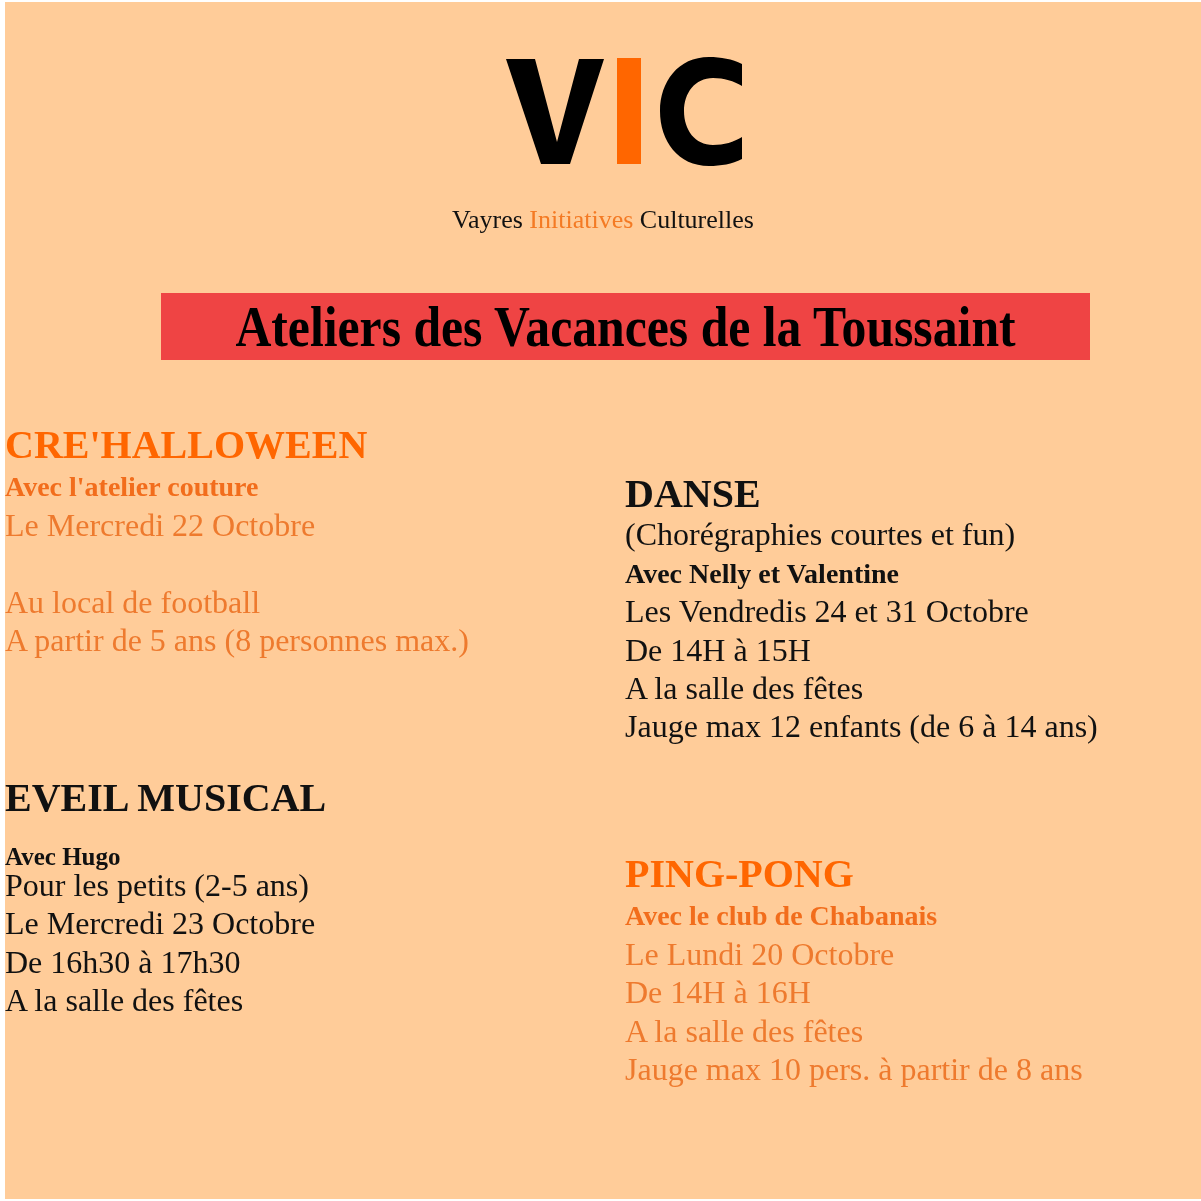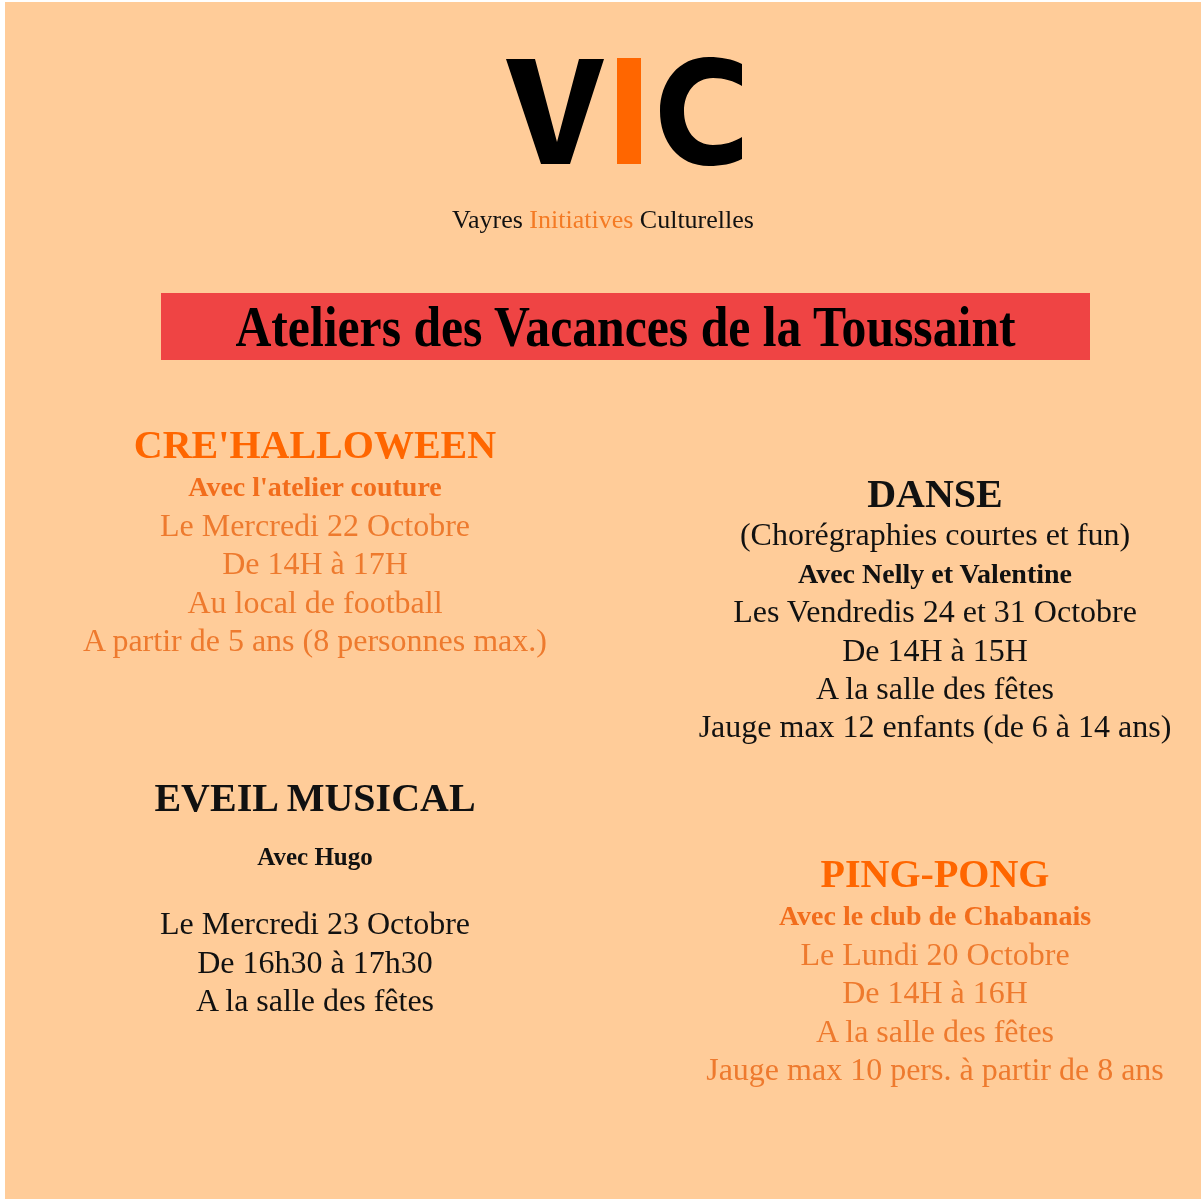--- a/index.html
+++ b/index.html
@@ -63,21 +63,20 @@
       color: #000000;
       white-space: nowrap;
       transform: scaleX(0.872);
       transform-origin: 50% 50%;
       letter-spacing: 0px;
     }
 
     .block {
       position: absolute;
       font-family: "Liberation Serif", serif;
-      text-align: center;
       white-space: nowrap;
     }
     .line {
       position: absolute;
       left: 0;
       right: 0;
       white-space: nowrap;
     }
     .orange .h { color: #FF6600; }
     .orange .s { color: #F26D1C; }
@@ -118,38 +117,38 @@
   </div>
 
   <div class="banner">
     <div class="banner-title">Ateliers des Vacances de la Toussaint</div>
   </div>
 
   <div class="block orange" id="b-halloween">
     <div class="line h" style="top:420px">CRE'HALLOWEEN</div>
     <div class="line s" style="top:468px">Avec l'atelier couture</div>
     <div class="line r" style="top:505px">Le Mercredi 22 Octobre</div>
-    <div class="line r" style="top:543px">De 14H à 17H</div>
     <div class="line r" style="top:582px">Au local de football</div>
     <div class="line r" style="top:620px">A partir de 5 ans (8 personnes max.)</div>
   </div>
 
   <div class="block black" id="b-danse">
     <div class="line h" style="top:469px">DANSE</div>
     <div class="line r" style="top:514px">(Chorégraphies courtes et fun)</div>
     <div class="line s" style="top:555px">Avec Nelly et Valentine</div>
     <div class="line r" style="top:591px">Les Vendredis 24 et 31 Octobre</div>
     <div class="line r" style="top:630px">De 14H à 15H</div>
     <div class="line r" style="top:668px">A la salle des fêtes</div>
     <div class="line r" style="top:706px">Jauge max 12 enfants (de 6 à 14 ans)</div>
   </div>
 
   <div class="block black" id="b-eveil">
     <div class="line h" style="top:773px">EVEIL MUSICAL</div>
     <div class="line s small" style="top:832px">Avec Hugo</div>
+    <div class="line r" style="top:865px">Pour les petits (2-5 ans)</div>
     <div class="line r" style="top:903px">Le Mercredi 23 Octobre</div>
     <div class="line r" style="top:942px">De 16h30 à 17h30</div>
     <div class="line r" style="top:980px">A la salle des fêtes</div>
   </div>
 
   <div class="block orange" id="b-ping">
     <div class="line h" style="top:849px">PING-PONG</div>
     <div class="line s" style="top:897px">Avec le club de Chabanais</div>
     <div class="line r" style="top:934px">Le Lundi 20 Octobre</div>
     <div class="line r" style="top:972px">De 14H à 16H</div>

